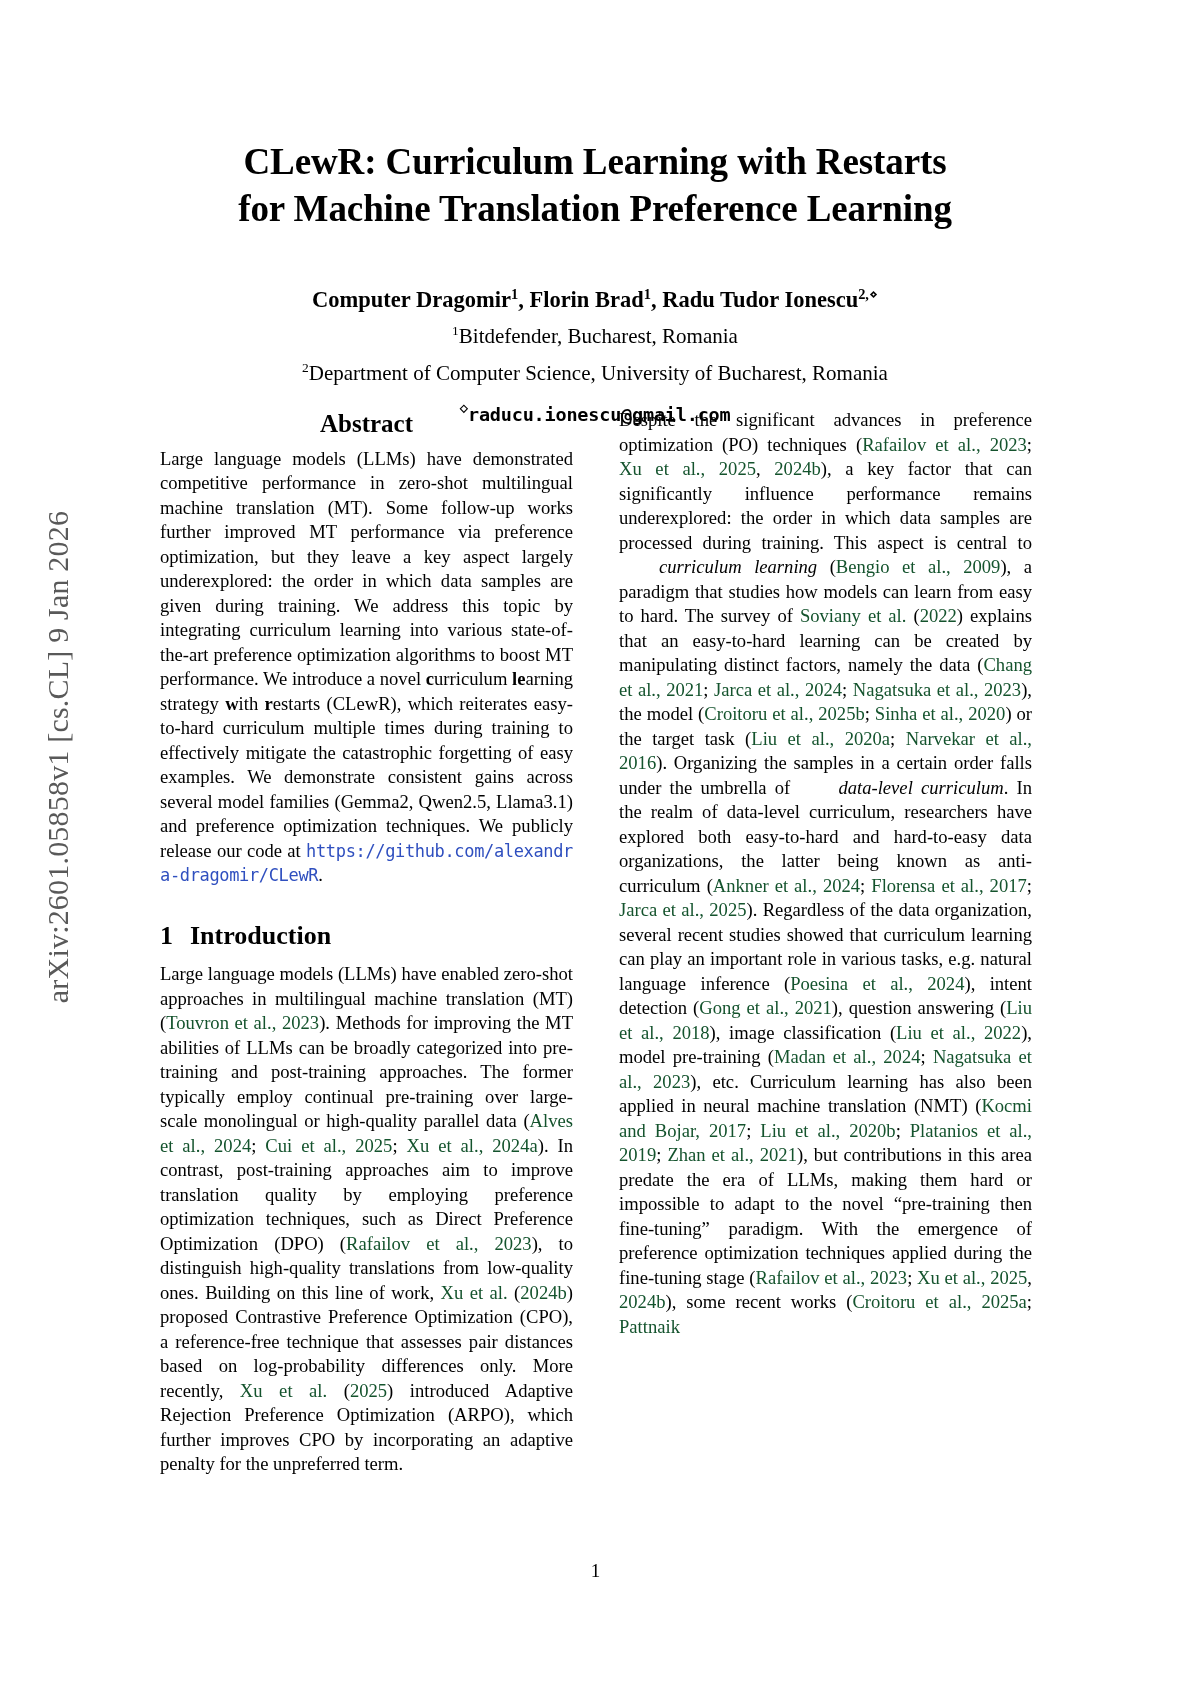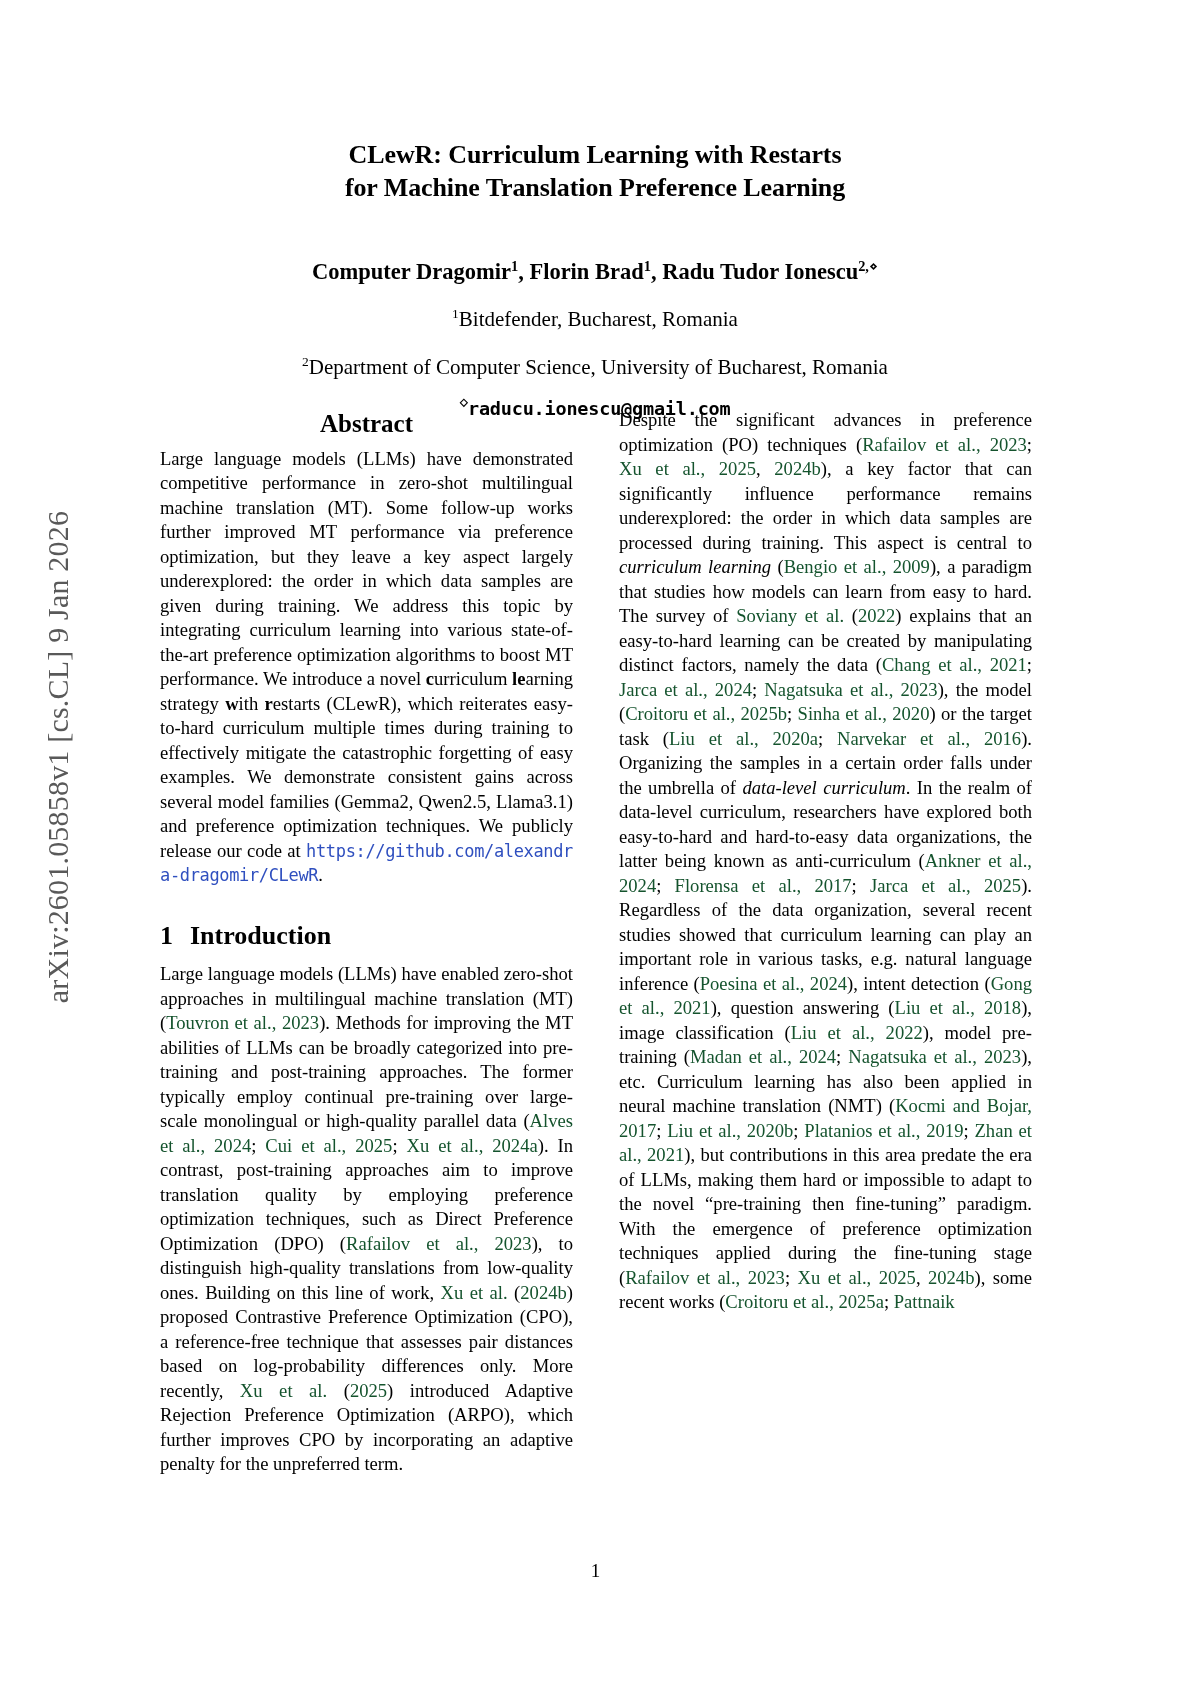--- a/index.html
+++ b/index.html
@@ -37,37 +37,37 @@
 
   
   .title-block {
     position: absolute;
     left: 160px;
     top: 138px;
     width: 870px;
     text-align: center;
   }
   .paper-title {
-    font-size: 26px;
+    font-size: 37px;
     font-weight: bold;
     line-height: 1.28;
     letter-spacing: -0.1px;
     margin: 0;
   }
   .authors {
     margin-top: 52px;
     font-size: 22.5px;
     font-weight: bold;
     line-height: 1.32;
   }
   .affil {
     font-size: 21px;
     font-weight: normal;
     line-height: 1.38;
-    margin-top: 19px;
+    margin-top: 8px;
   }
   .email-line {
     font-family: "DejaVu Sans Mono", "Liberation Mono", monospace;
     font-size: 18.5px;
     margin-top: 15px;
     letter-spacing: -0.2px;
   }
   sup, .sup {
     font-size: 0.64em;
     vertical-align: super;
@@ -115,21 +115,21 @@
     text-align: justify;
   }
   .cite { color: #14532d; }
   .link {
     color: #2f4fbf;
     font-family: "DejaVu Sans Mono", "Liberation Mono", monospace;
     font-size: 0.915em;
     letter-spacing: -0.35px;
     word-break: break-all;
   }
-  .it { font-style: italic; }
+  .it { font-style: italic; margin-left: 40px; }
   .bd { font-weight: bold; }
 
   
   .page-number {
     position: absolute;
     left: 0;
     top: 1560px;
     width: 1191px;
     text-align: center;
     font-size: 19px;

